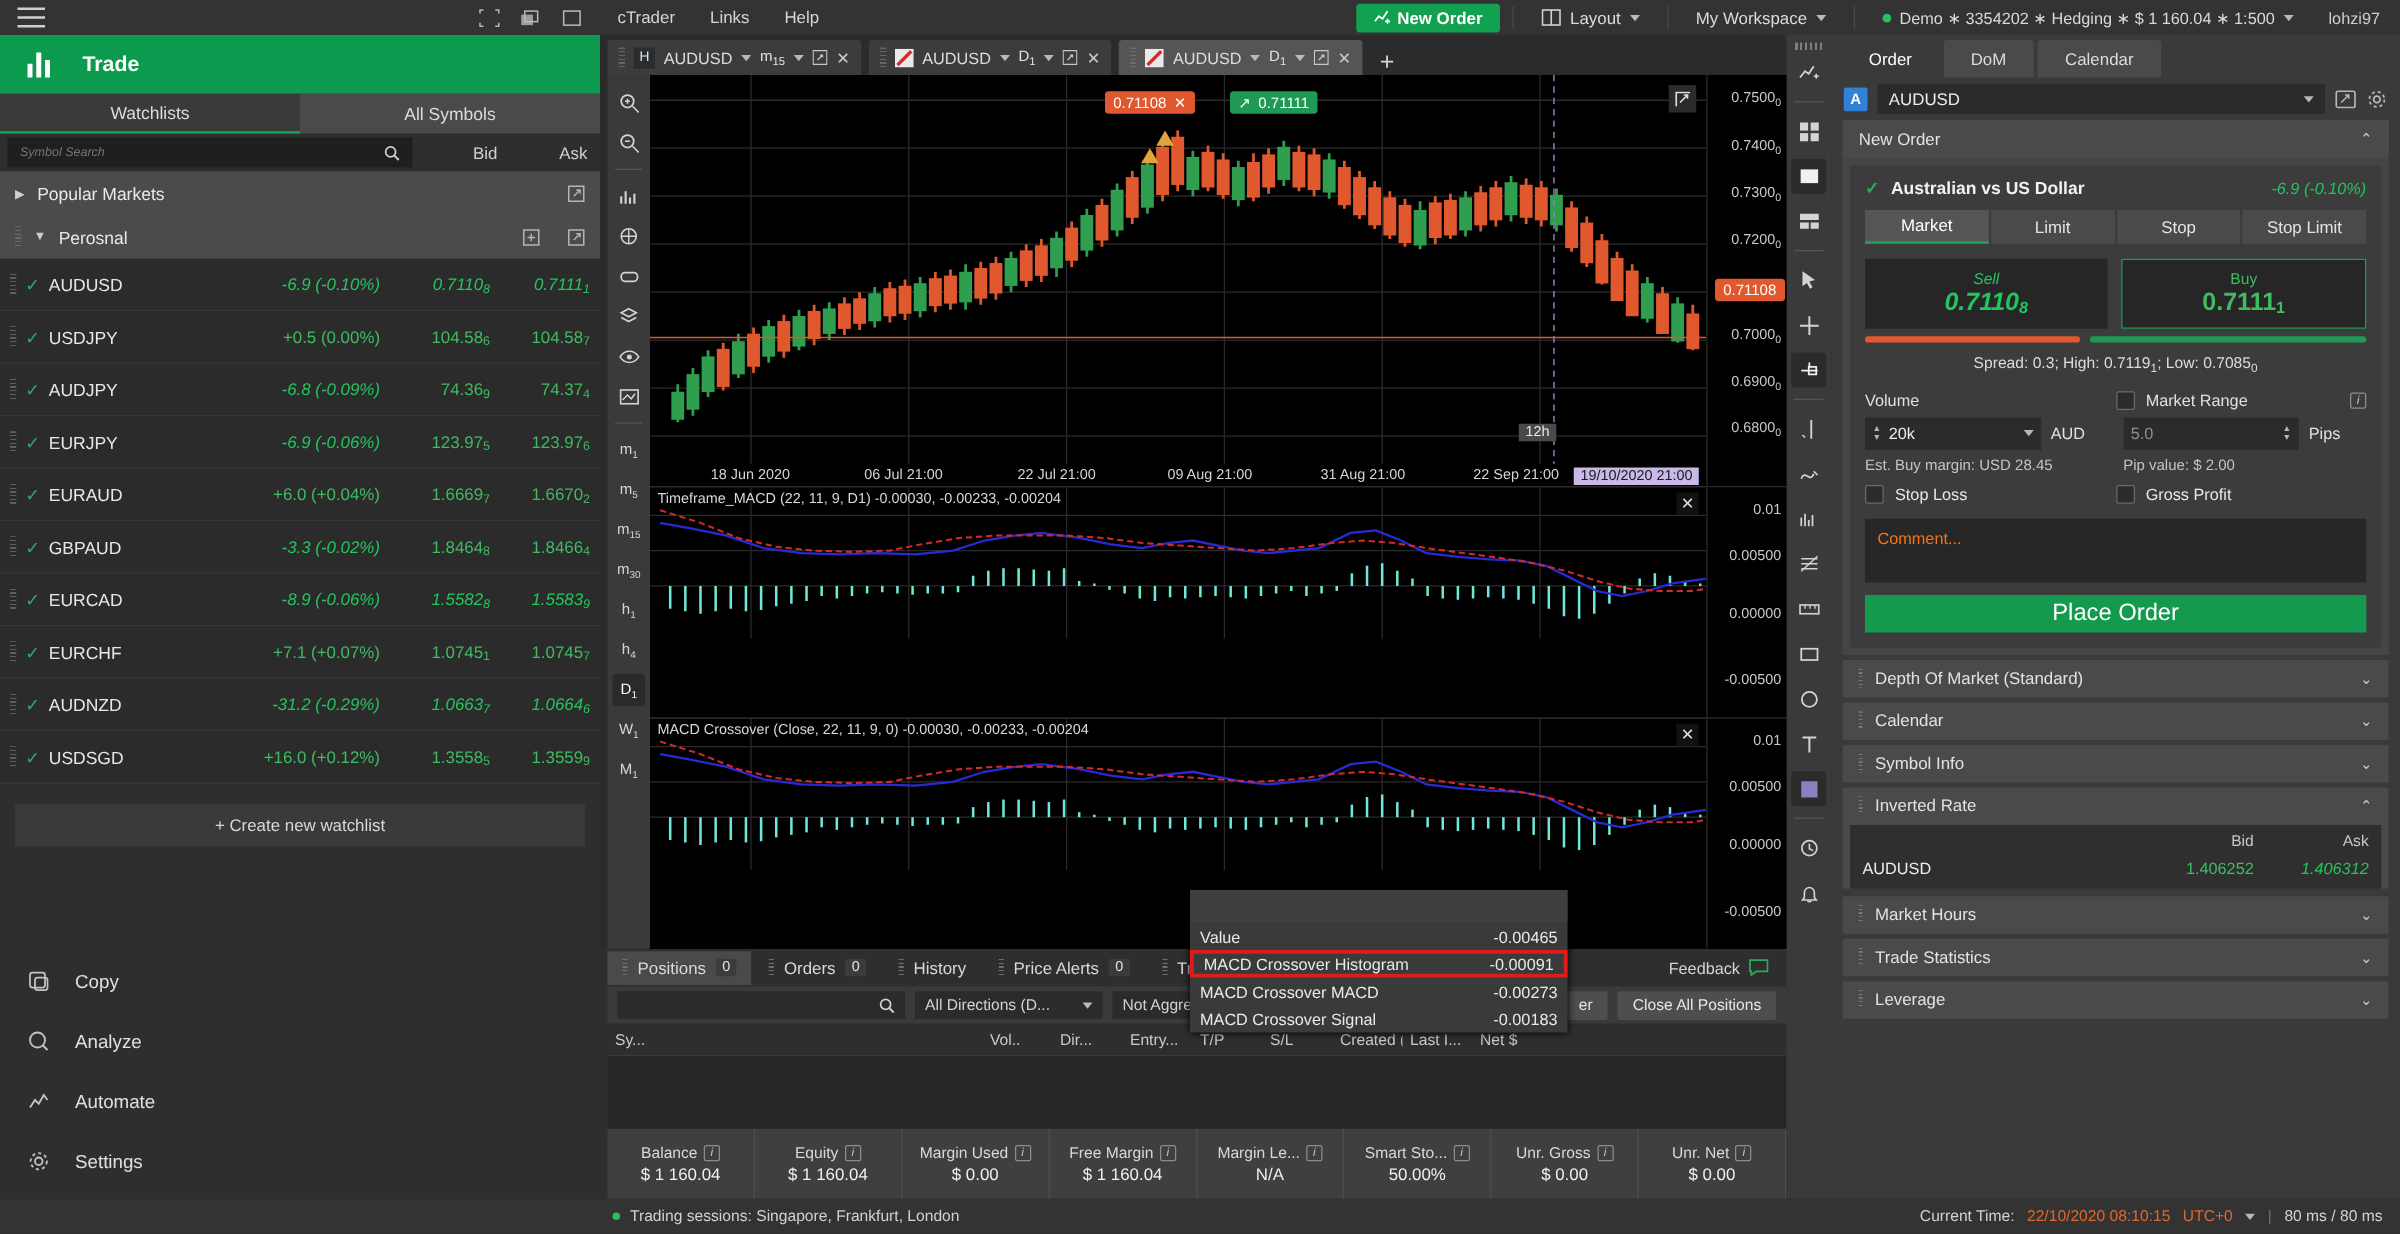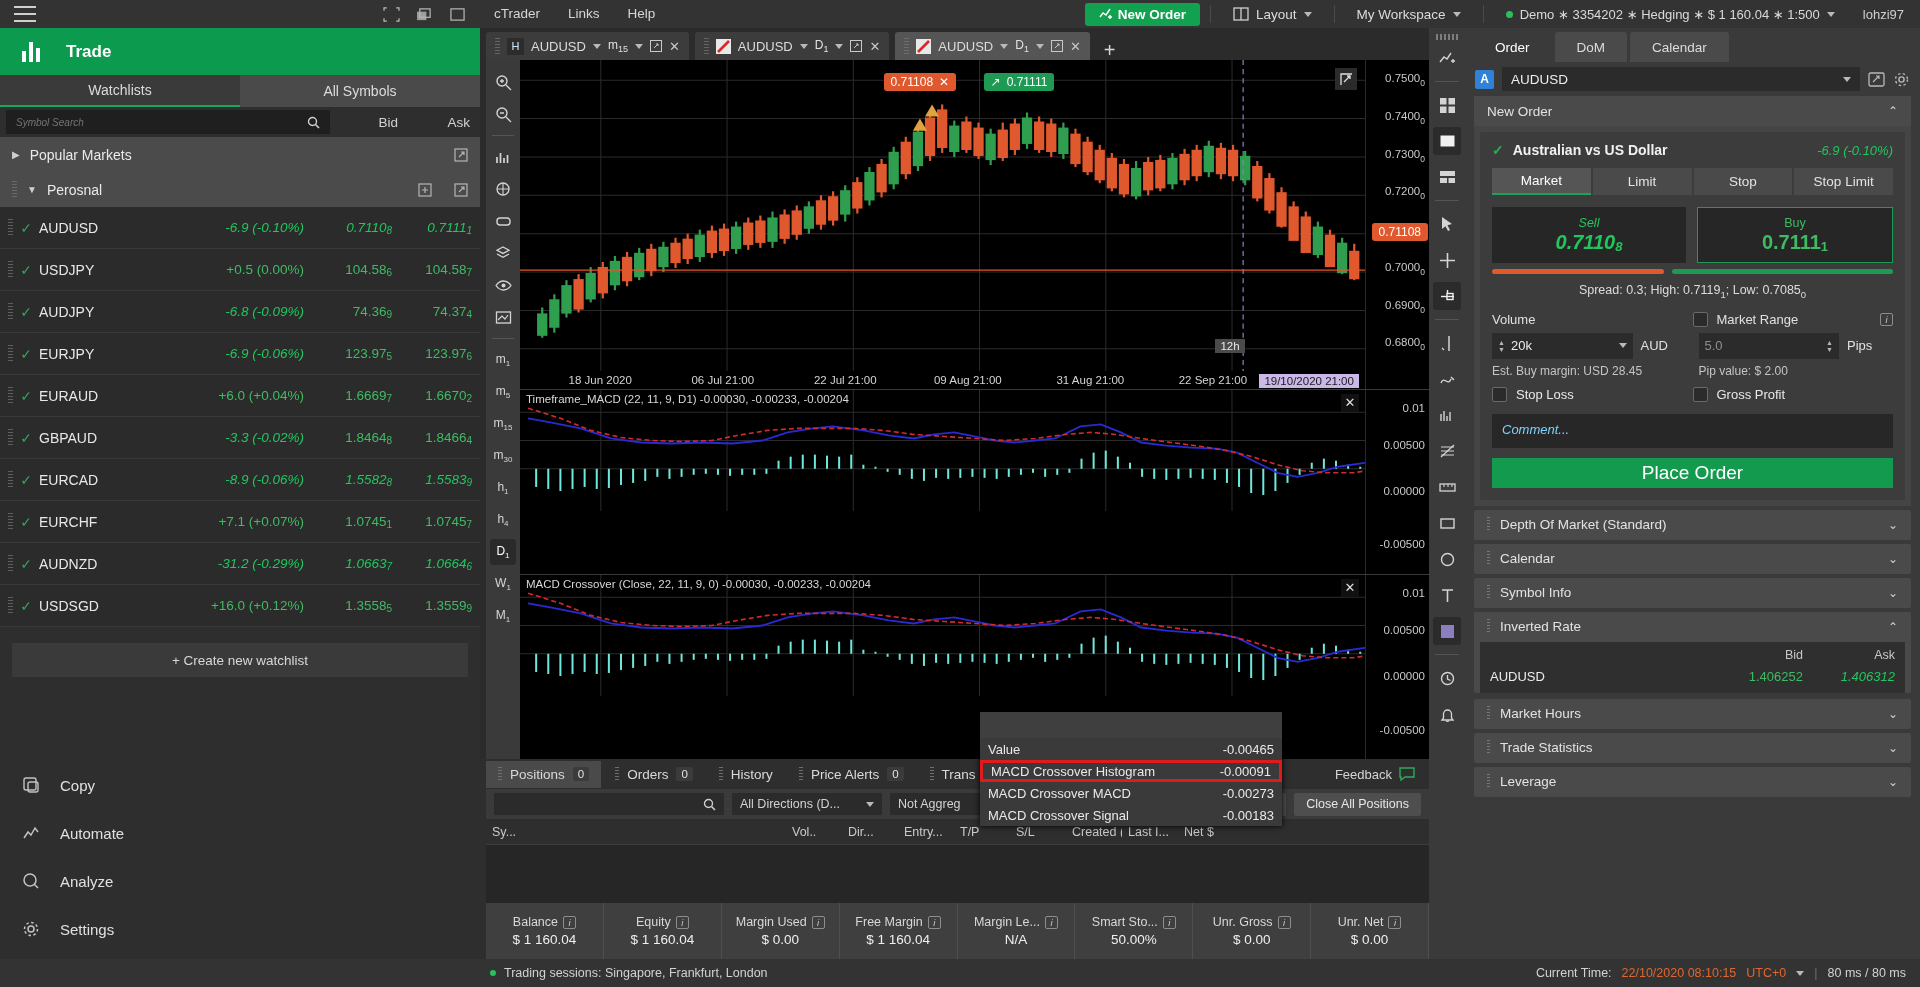--- a/index.html
+++ b/index.html
@@ -181,21 +181,21 @@
   .stepper { flex:1; height:26px; background:#2b2b2b; display:flex; align-items:center; padding:0 6px; gap:6px;
      font-size:13px; color:#ededed;}
   .stepper .arrows { display:flex; flex-direction:column; gap:2px; font-size:7px; line-height:7px; color:#b6b6b6;}
   .stepper .v { flex:1 }
   .stepper.ph .v { color:#8e8e8e }
   .unit { font-size:13px; color:#e0e0e0; width:46px; }
   .hints { display:flex; gap:12px; margin-top:5px; font-size:12px; color:#c4c4c4;}
   .hints div { flex:1 }
   .slrow { display:flex; margin-top:9px; font-size:13px; color:#e8e8e8;}
   .slrow .h { flex:1; display:flex; align-items:center; gap:9px;}
-  .comment { margin-top:12px; height:34px; background:#272727; padding:8px 10px; font-size:13px; color:#7dd3fc; font-style:italic;}
+  .comment { margin-top:12px; height:51px; background:#272727; padding:8px 10px; font-size:13px; color:#f97316; }
   .place { margin-top:10px; height:30px; background:#149a4f; color:#fff; display:flex; align-items:center;
      justify-content:center; font-size:19px; cursor:pointer;}
   .invtbl { background:#2f2f2f; margin:0 6px 6px 6px; padding:6px 10px 9px 10px;}
   .invhead { display:flex; font-size:12.5px; color:#c7c7c7; }
   .invhead div:first-child{flex:1}
   .invhead .c { width:92px; text-align:right;}
   .invrow { display:flex; font-size:13px; margin-top:7px;}
   .invrow div:first-child{flex:1;color:#ececec;}
   .invrow .c { width:92px; text-align:right;}
 
@@ -413,30 +413,30 @@
     <div class="lnav">
       <div class="it">
         <svg width="18" height="18" viewBox="0 0 18 18">
             <rect x="2" y="2" width="12" height="12" rx="2" fill="none" stroke="#dcdcdc" stroke-width="1.4"></rect>
             <rect x="6" y="6" width="10" height="10" rx="2" fill="none" stroke="#dcdcdc" stroke-width="1.4"></rect>
           </svg>
         <span>Copy</span>
       </div>
       <div class="it">
         <svg width="18" height="18" viewBox="0 0 18 18">
-            <path d="M2 14l4-6 3 3 4-7 3 4" stroke="#dcdcdc" fill="none" stroke-width="1.5"></path>
-          </svg>
-        <span>Automate</span>
-      </div>
-      <div class="it">
-        <svg width="18" height="18" viewBox="0 0 18 18">
             <circle cx="8" cy="8" r="6" fill="none" stroke="#dcdcdc" stroke-width="1.5"></circle>
             <path d="M12 12l4 4" stroke="#dcdcdc" stroke-width="1.6"></path>
           </svg>
         <span>Analyze</span>
+      </div>
+      <div class="it">
+        <svg width="18" height="18" viewBox="0 0 18 18">
+            <path d="M2 14l4-6 3 3 4-7 3 4" stroke="#dcdcdc" fill="none" stroke-width="1.5"></path>
+          </svg>
+        <span>Automate</span>
       </div>
       <div class="it">
         <svg width="18" height="18" viewBox="0 0 18 18">
             <circle cx="9" cy="9" r="3" fill="none" stroke="#dcdcdc" stroke-width="1.5"></circle>
             <circle cx="9" cy="9" r="6.5" fill="none" stroke="#dcdcdc" stroke-width="1.5" stroke-dasharray="2.5 2.5"></circle>
           </svg>
         <span>Settings</span>
       </div>
     </div>
   </div>
@@ -1359,21 +1359,21 @@
   <div class="sb-right">
     <span>Current Time:</span>
     <span class="orange">22/10/2020 08:10:15</span>
     <span class="orange">UTC+0</span>
     <span class="caret"></span>
     <span style="color:#6f6f6f">|</span>
     <span>80 ms / 80 ms</span>
   </div>
 </div>
 
-<div class="tooltip" id="tooltip" style="left:980px; top:712px;">
+<div class="tooltip" id="tooltip" style="left:952px; top:712px;">
   <div class="tt-top"></div>
   <div id="ttrows">
       <div class="tt-row">
         <span>Value</span>
         <span class="v">-0.00465</span>
       </div>
       <div class="tt-row tt-hl">
         <span>MACD Crossover Histogram</span>
         <span class="v">-0.00091</span>
       </div>

